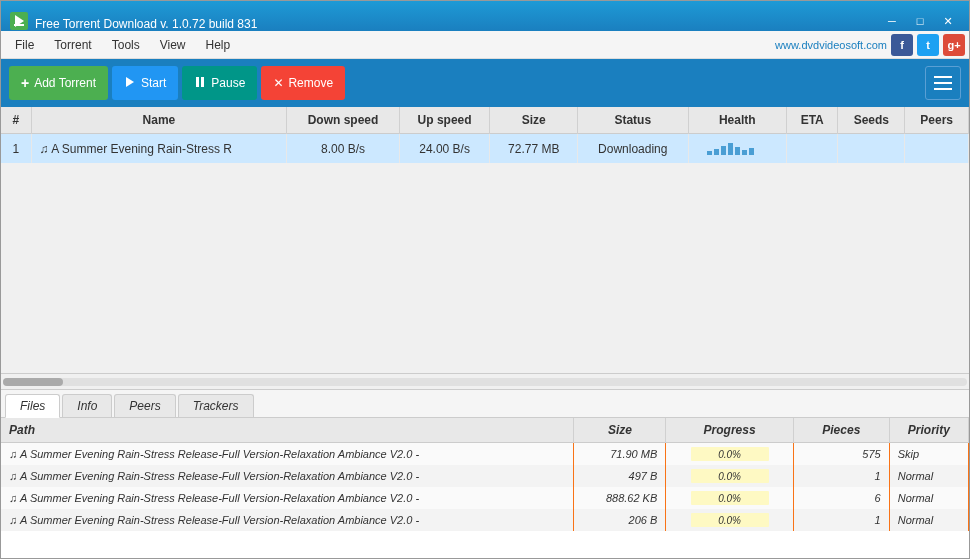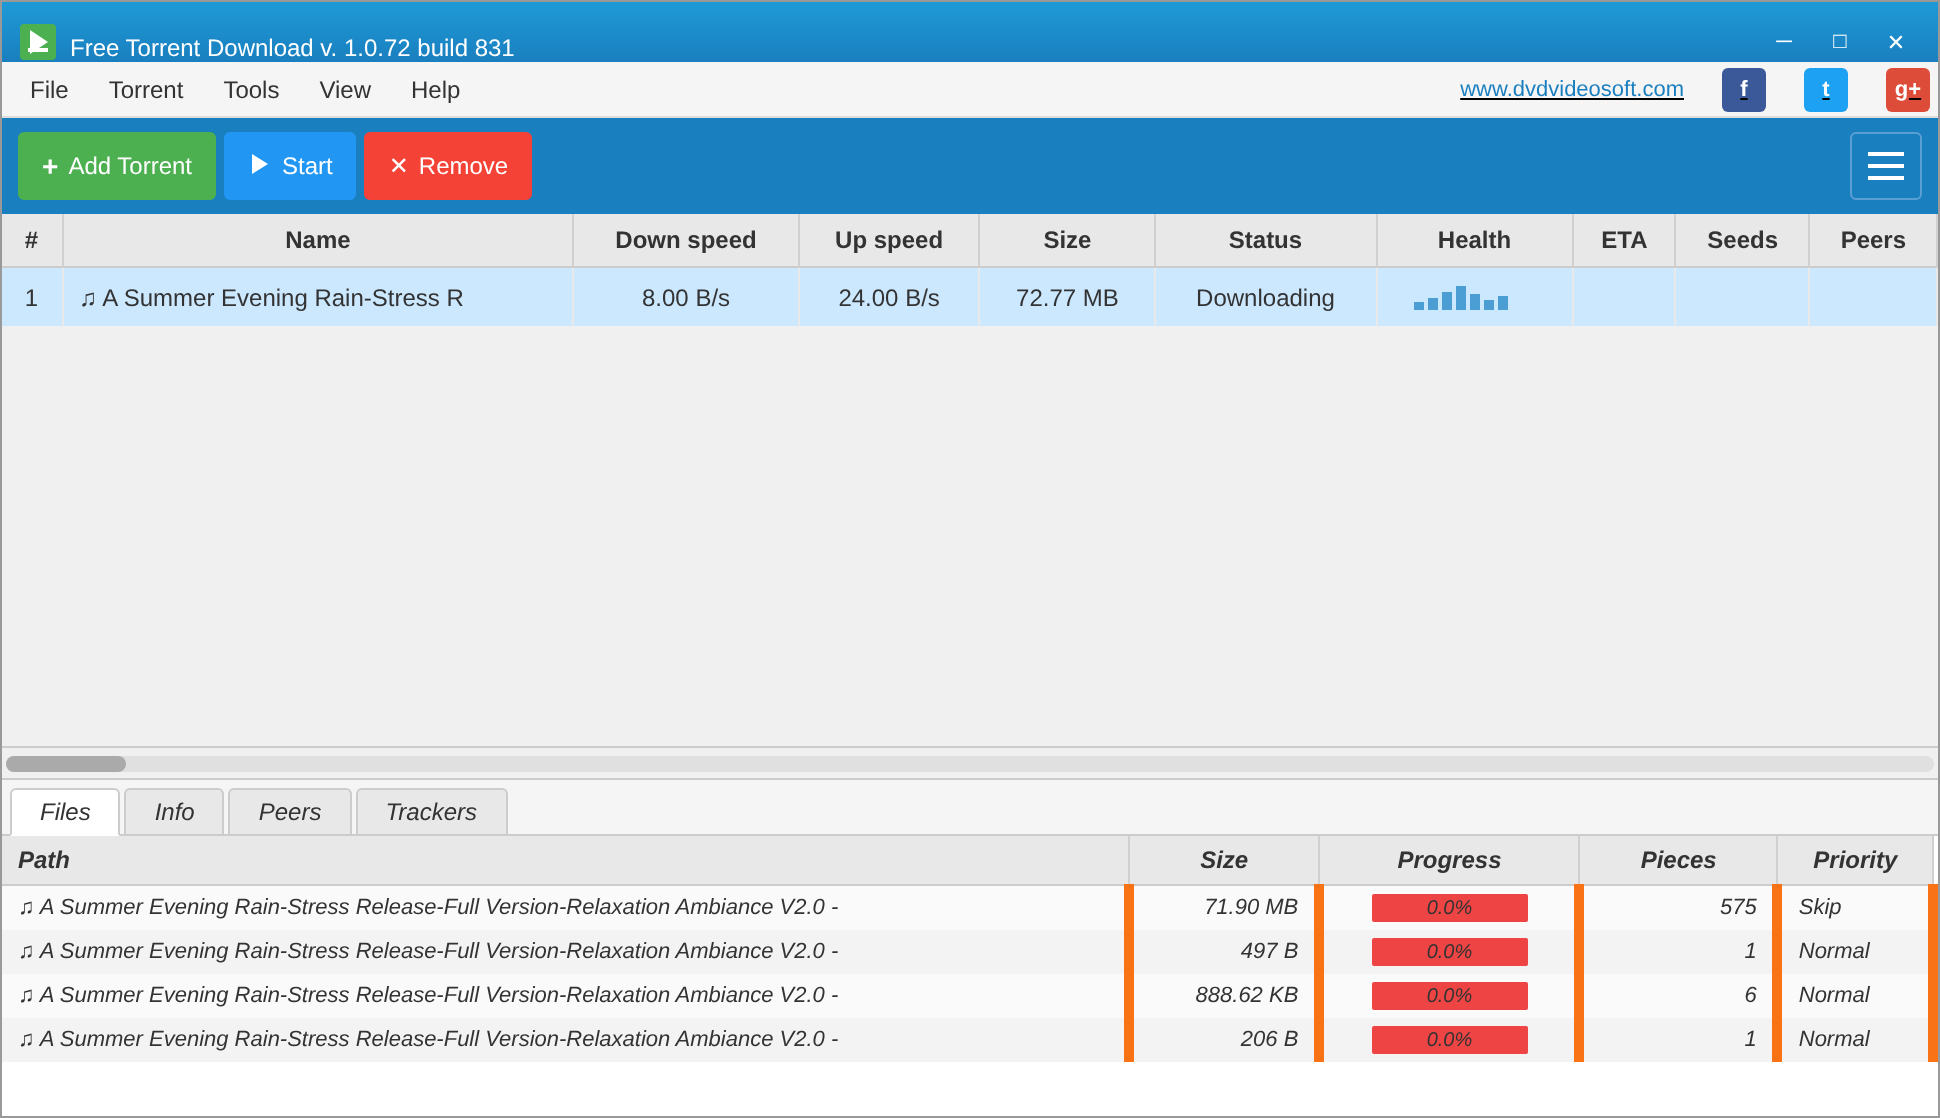--- a/index.html
+++ b/index.html
@@ -68,22 +68,21 @@
     }
     .menu-item {
       padding: 2px 10px;
       cursor: pointer;
       font-size: 12px;
       color: #333;
     }
     .menu-right {
       display: flex;
       align-items: center;
-      gap: 19px;
-      text-decoration: underline;
+      gap: 4px;
     }
     .dvd-link {
       color: #1a7fbf;
       font-size: 11px;
       text-decoration: none;
       cursor: pointer;
     }
     .social-btn {
       width: 22px;
       height: 22px;
@@ -284,33 +283,33 @@
       color: #333;
       border-right: 1px solid #d0d0d0;
     }
     #files-table thead th.path-col { text-align: left; }
     #files-table tbody tr:nth-child(odd) { background: #fafafa; }
     #files-table tbody tr:nth-child(even) { background: #f3f3f3; }
     #files-table tbody td {
       padding: 4px 8px;
       font-size: 11px;
       color: #333;
-      border-right: 5px solid #f97316;
+      border-right: 1px solid #f97316;
       white-space: nowrap;
       overflow: hidden;
       text-overflow: ellipsis;
     }
     #files-table tbody td.path-cell {
       max-width: 450px;
     }
     .progress-cell {
       text-align: center;
     }
     .progress-bar-wrap {
-      background: #ef4444;
+      background: #fef9c3;
       width: 78px;
       height: 14px;
       display: inline-flex;
       align-items: center;
       justify-content: center;
       font-size: 10px;
       color: #333;
       border-radius: 1px;
       text-align: right;
     }
@@ -357,20 +356,29 @@
     <span style="font-size:14px; font-weight:bold;">+</span>
     <span>Add Torrent</span>
   </button>
   <button class="tb-btn blue">
     <span>
       <svg width="12" height="12" viewBox="0 0 12 12">
           <polygon points="2,1 2,11 10,6" fill="white"></polygon>
         </svg>
     </span>
     <span>Start</span>
+  </button>
+  <button class="tb-btn teal">
+    <span>
+      <svg width="12" height="12" viewBox="0 0 12 12">
+        <rect x="2" y="1" width="3" height="10" fill="white"></rect>
+        <rect x="7" y="1" width="3" height="10" fill="white"></rect>
+      </svg>
+    </span>
+    <span>Pause</span>
   </button>
   <button class="tb-btn red-remove">
     <span>✕</span>
     <span>Remove</span>
   </button>
   <div class="toolbar-spacer"></div>
   <div class="hamburger-btn">
     <div class="hamburger-line"></div>
     <div class="hamburger-line"></div>
     <div class="hamburger-line"></div>

